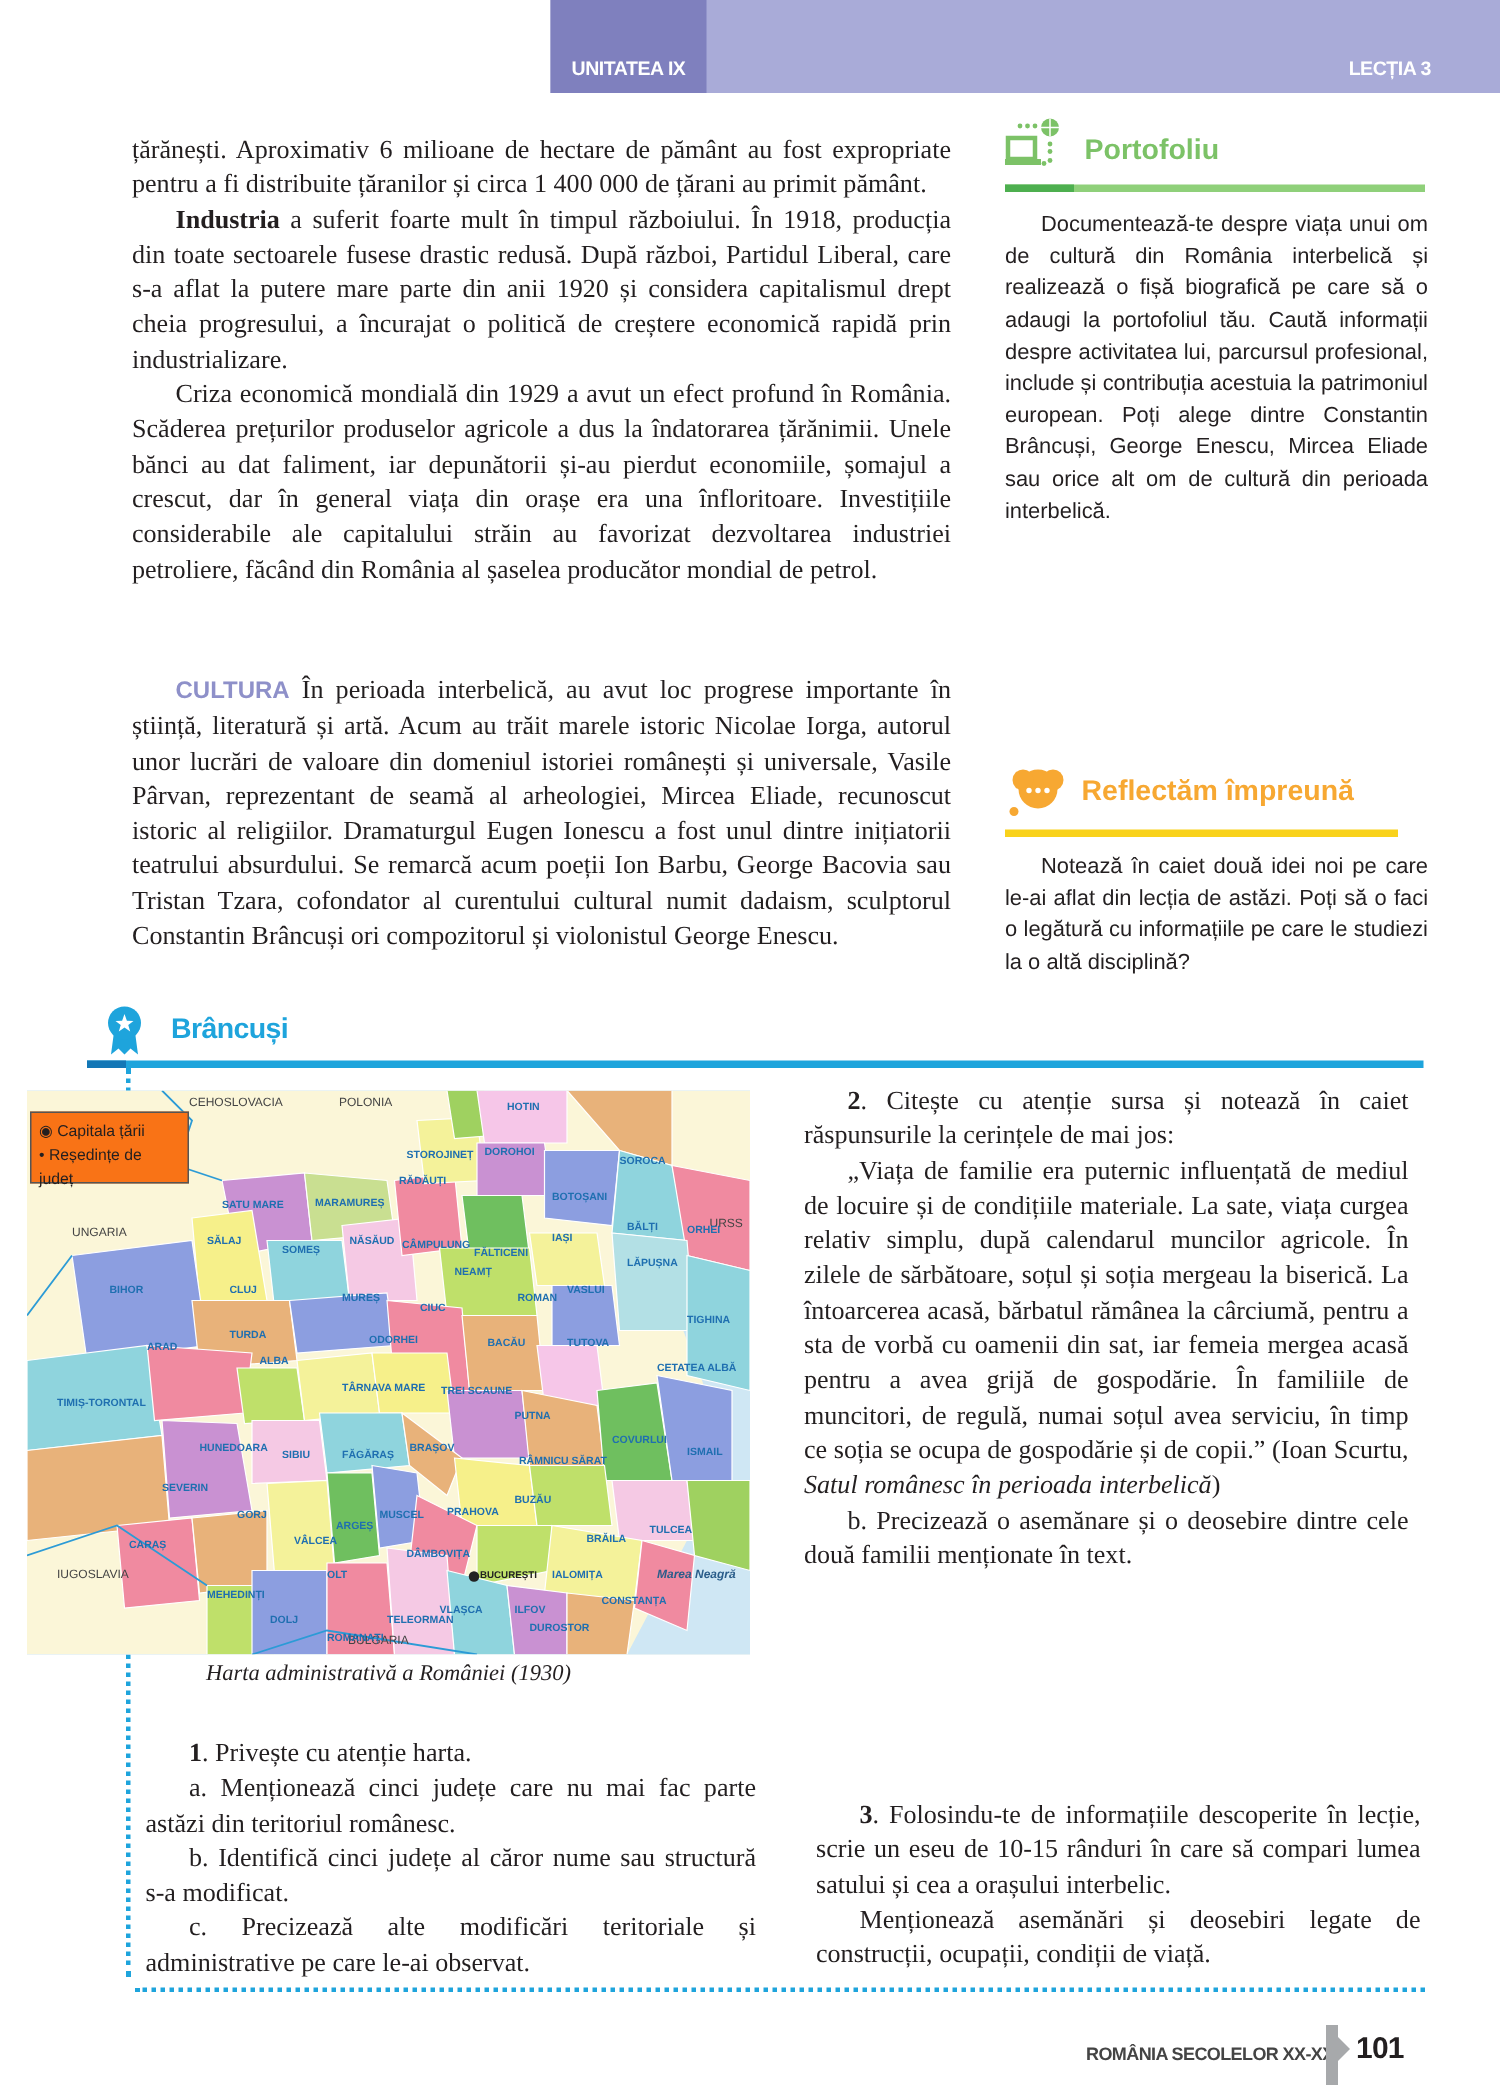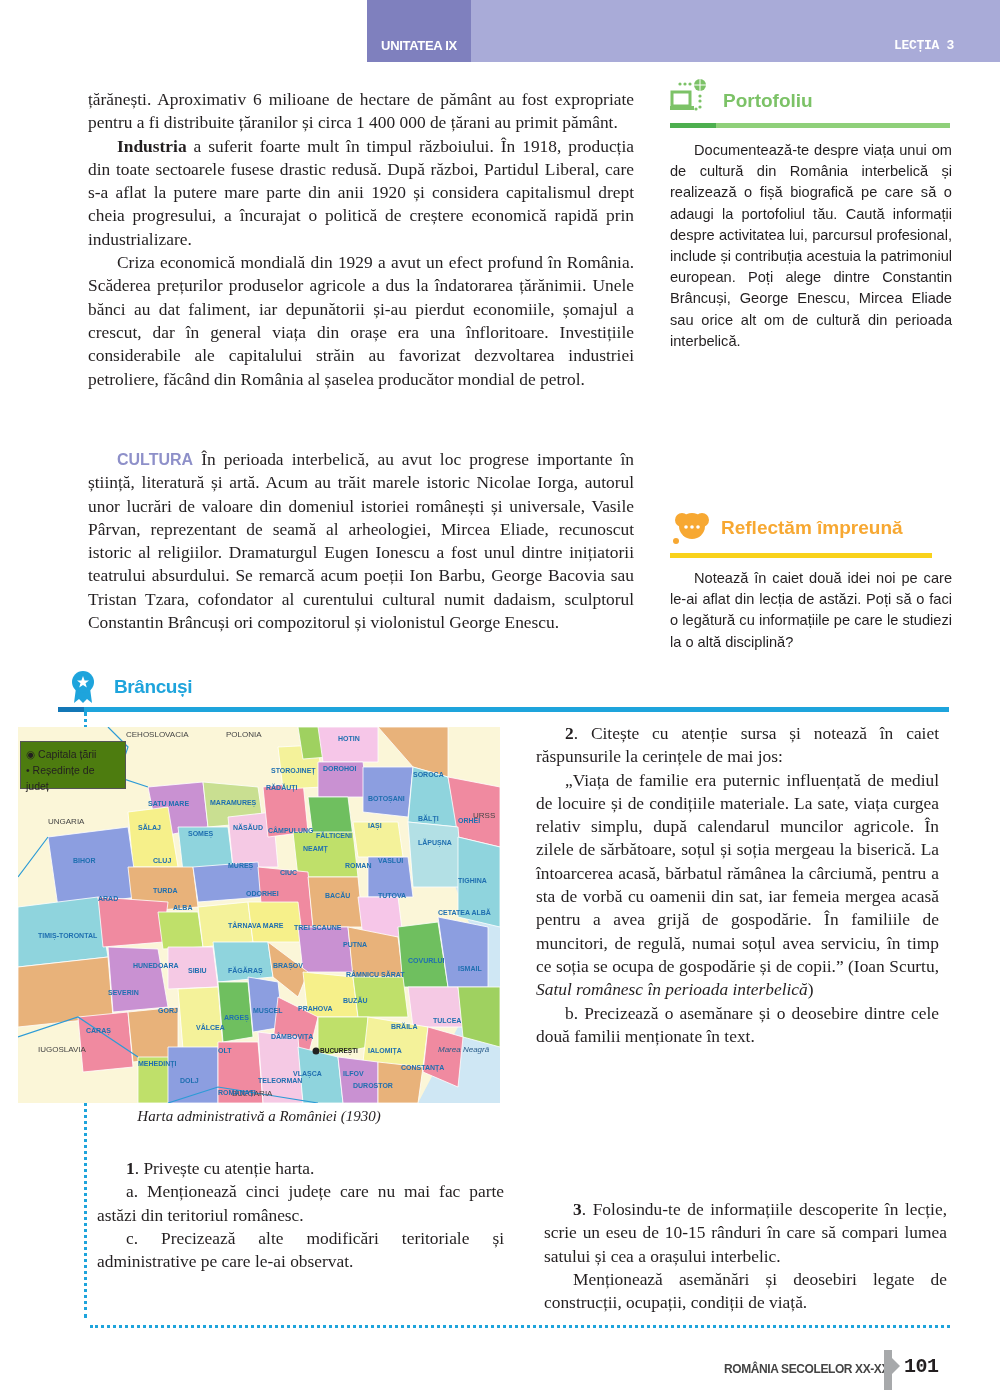--- a/index.html
+++ b/index.html
@@ -2,53 +2,53 @@
 <html><head>
 <meta charset="utf-8">
 <style>
   html, body { margin:0; padding:0; }
   body { width:1000px; height:1390px; background:#ffffff; position:relative; overflow:hidden;
          font-family:"DejaVu Serif", "Liberation Serif", serif; color:#231f20; }
   .header-bar { position:absolute; left:367px; top:0; width:633px; height:62px; background:#a9abd8; }
   .header-unit { position:absolute; left:0; top:0; width:104px; height:62px; background:#7f80be;
                  color:#fff; font-family:"Liberation Sans", sans-serif; font-weight:bold; font-size:13px;
                  display:flex; align-items:flex-end; justify-content:center; padding-bottom:9px; box-sizing:border-box; letter-spacing:-0.3px;}
-  .header-lesson { position:absolute; right:46px; bottom:9px; color:#fff; font-family:Liberation Mono, monospace;
+  .header-lesson { position:absolute; right:46px; bottom:9px; color:#fff; font-family:Liberation Sans, sans-serif;
                    font-weight:bold; font-size:13px; letter-spacing:-0.3px;}
 
   .body-text { position:absolute; font-family:"Liberation Serif", serif; font-size:17.4px; line-height:23.3px; text-align:justify; color:#231f20; }
   .body-text p { margin:0; }
   .indent { text-indent:29px; }
   .bold { font-weight:bold; }
   .culture-kw { color:#8e90c9; font-family:"Liberation Sans", sans-serif; font-weight:bold; font-size:16px; }
   .side-title { position:absolute; font-family:"Liberation Sans", sans-serif; font-weight:bold; font-size:19px; }
   .side-rule { position:absolute; height:5px; }
   .side-text { position:absolute; font-family:"Liberation Sans", sans-serif; font-size:14.6px; line-height:21.2px; text-align:justify; color:#231f20; }
   .side-text p { margin:0; text-indent:24px; }
 
   .apl-title { position:absolute; left:114px; top:676px; color:#1ea4dc; font-family:"Liberation Sans", sans-serif; font-weight:bold; font-size:19px; letter-spacing:-0.4px;}
   .apl-rule { position:absolute; left:58px; top:707px; width:891px; height:5px; background:#1ea4dc; }
   .apl-rule-dark { position:absolute; left:58px; top:707px; width:26px; height:5px; background:#1377b6; }
   .dots-v { position:absolute; left:84px; top:712px; width:0; height:606px; border-left:3px dotted #1ea4dc; }
   .dots-h { position:absolute; left:90px; top:1325px; width:860px; height:0; border-top:3px dotted #1ea4dc; }
 
   .map { position:absolute; left:18px; top:727px; width:482px; height:376px; background:#cfe7f4; overflow:hidden; }
   .map svg { display:block; }
-  .map-legend { position:absolute; left:2px; top:14px; width:106px; height:48px; background:#4d7c0f; border:1px solid #555;
+  .map-legend { position:absolute; left:2px; top:14px; width:106px; height:48px; background:#f97316; border:1px solid #555;
                 font-family:"Liberation Sans", sans-serif; font-size:10.5px; padding:4px 5px; box-sizing:border-box; line-height:16px;}
   .map-label { position:absolute; font-family:"Liberation Sans", sans-serif; font-size:7px; color:#1f6fb0; font-weight:bold; white-space:nowrap;}
   .map-label.country { color:#444; font-size:8px; font-weight:normal; }
   .map-label.city { color:#222; font-weight:normal; font-size:6.5px; }
-  .map-label.sea { color:#2a5d8a; font-style:italic; font-size:8px; font-weight:normal; }
+  .map-label.sea { color:#2a5d8a; font-style:italic; font-size:8px; font-weight:bold; }
   .map-caption { position:absolute; left:18px; top:1108px; width:482px; text-align:center; font-family:"Liberation Serif", serif; font-style:italic; font-size:15px; }
 
   .footer-title { position:absolute; right:108px; top:1362px; font-family:"Liberation Sans", sans-serif; font-size:12px; font-weight:bold; color:#444; letter-spacing:-0.4px;}
   .footer-bar { position:absolute; left:884px; top:1350px; width:8px; height:40px; background:#a7a9ab; }
   .footer-arrow { position:absolute; left:892px; top:1358px; width:0; height:0; border-top:8px solid transparent; border-bottom:8px solid transparent; border-left:8px solid #a7a9ab; }
-  .footer-page { position:absolute; left:904px; top:1355px; font-family:Liberation Mono, monospace; font-weight:bold; font-size:20px; color:#231f20; letter-spacing:-0.5px;}
+  .footer-page { position:absolute; left:904px; top:1355px; font-family:Liberation Sans, sans-serif; font-weight:bold; font-size:20px; color:#231f20; letter-spacing:-0.5px;}
 </style>
 </head>
 <body>
 
 <div class="header-bar">
   <div class="header-unit">UNITATEA IX</div>
   <div class="header-lesson">LECȚIA 3</div>
 </div>
 
 <div class="body-text" style="left:88px; top:88px; width:546px;">
@@ -255,20 +255,21 @@
   <span class="map-label" style="left:350px; top:320px;">IALOMIȚA</span>
   <span class="map-label" style="left:383px; top:337px;">CONSTANȚA</span>
   <span class="map-label" style="left:335px; top:355px;">DUROSTOR</span>
   <span class="map-label city" style="left:302px; top:320px; font-weight:bold;">BUCUREȘTI</span>
 </div>
 <div class="map-caption">Harta administrativă a României (1930)</div>
 
 <div class="body-text" style="left:97px; top:1157px; width:407px;">
   <p class="indent"><span class="bold">1</span><span>. Privește cu atenție harta.</span></p>
   <p class="indent">a. Menționează cinci județe care nu mai fac parte astăzi din teritoriul românesc.</p>
+  <p class="indent">b. Identifică cinci județe al căror nume sau structură s-a modificat.</p>
   <p class="indent">c. Precizează alte modificări teritoriale și administrative pe care le-ai observat.</p>
 </div>
 
 <div class="body-text" style="left:536px; top:722px; width:403px;">
   <p class="indent"><span class="bold">2</span><span>. Citește cu atenție sursa și notează în caiet răspunsurile la cerințele de mai jos:</span></p>
   <p class="indent"><span>„Viața de familie era puternic influențată de mediul de locuire și de condițiile materiale. La sate, viața curgea relativ simplu, după calendarul muncilor agricole. În zilele de sărbătoare, soțul și soția mergeau la biserică. La întoarcerea acasă, bărbatul rămânea la cârciumă, pentru a sta de vorbă cu oamenii din sat, iar femeia mergea acasă pentru a avea grijă de gospodărie. În familiile de muncitori, de regulă, numai soțul avea serviciu, în timp ce soția se ocupa de gospodărie și de copii.” (Ioan Scurtu, </span><i>Satul românesc în perioada interbelică</i><span>)</span></p>
   <p class="indent">b. Precizează o asemănare și o deosebire dintre cele două familii menționate în text.</p>
 </div>
 
 <div class="body-text" style="left:544px; top:1198px; width:403px;">

